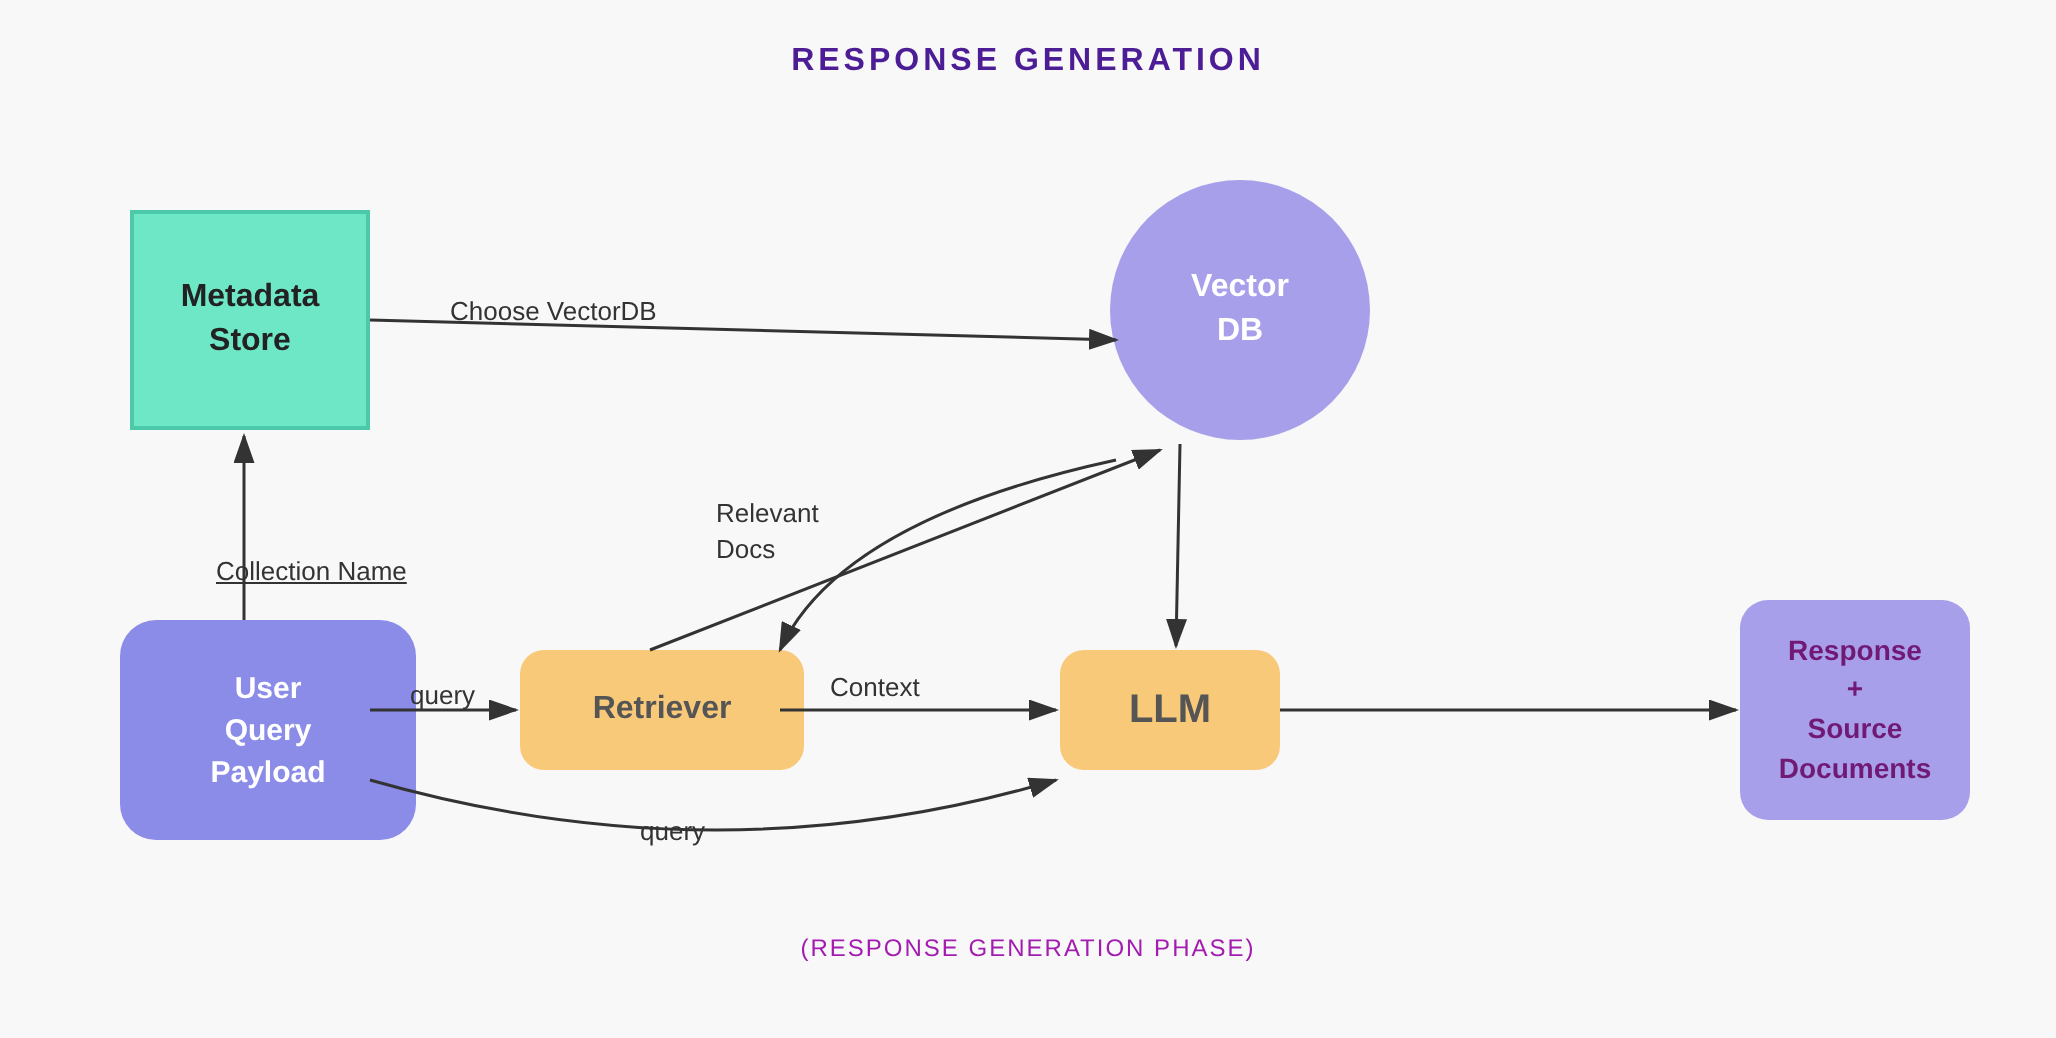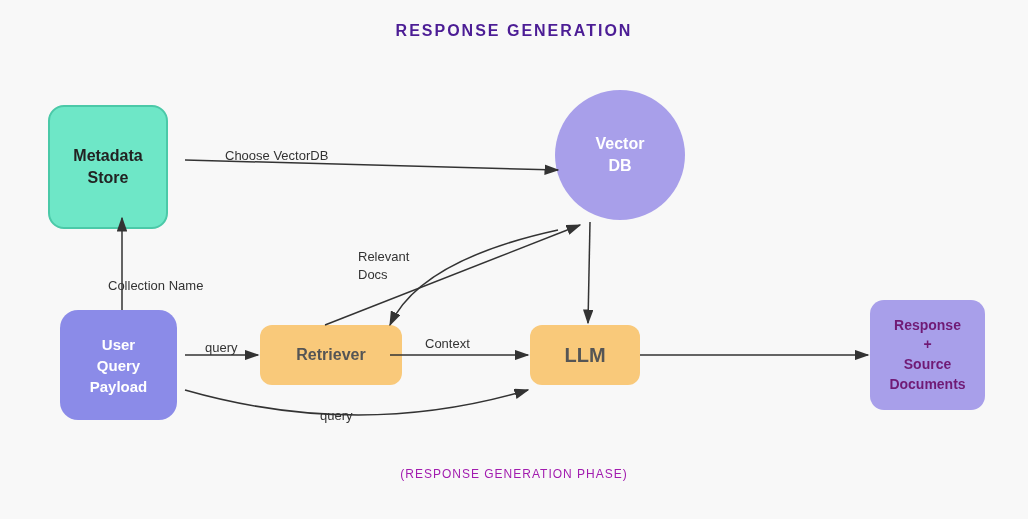--- a/index.html
+++ b/index.html
@@ -36,41 +36,41 @@
       display: flex;
       align-items: center;
       justify-content: center;
       text-align: center;
       font-size: 15px;
       font-weight: 600;
       line-height: 1.4;
     }
     .metadata-store {
       width: 120px;
-      height: 124px;
+      height: 110px;
       top: 105px;
-      left: 48px;
+      left: 65px;
       background: #6ee7c7;
       border: 2px solid #4bc9a8;
-      border-radius: 16px;
+      border-radius: 0;
       color: #222;
       font-size: 16px;
     }
     .vector-db {
       width: 130px;
       height: 130px;
       top: 90px;
       left: 555px;
       background: #a89fea;
       border-radius: 50%;
       color: #fff;
       font-size: 16px;
     }
     .user-query {
-      width: 117px;
+      width: 148px;
       height: 110px;
       top: 310px;
       left: 60px;
       background: #8b8be8;
       border-radius: 18px;
       color: #fff;
       font-size: 15px;
     }
     .retriever {
       width: 142px;
@@ -162,28 +162,28 @@
 
   <div class="node response-docs">
     <span style="white-space:pre-line;">Response
 +
 Source
 Documents</span>
   </div>
 
   <div class="label" style="top:148px; left:225px;">Choose VectorDB</div>
 
-  <div class="label" style="top:278px; left:108px;">Collection Name</div>
+  <div class="label" style="top:278px; left:108px;text-decoration:underline;">Collection Name</div>
 
   <div class="label" style="top:248px; left:358px; white-space:pre-line; line-height:1.4;">Relevant
 Docs</div>
 
   <div class="label" style="top:340px; left:205px;">query</div>
 
-  <div class="label" style="top:336px; left:425px;">Context</div>
+  <div class="label" style="top:336px; left:415px;">Context</div>
 
   <div class="label" style="top:408px; left:320px;">query</div>
 
   <div class="phase-label">(RESPONSE GENERATION PHASE)</div>
 
   <svg class="arrows-svg">
     <defs>
       <marker id="arrowhead" markerWidth="10" markerHeight="7" refX="9" refY="3.5" orient="auto">
         <polygon points="0 0, 10 3.5, 0 7" fill="#333"></polygon>
       </marker>

